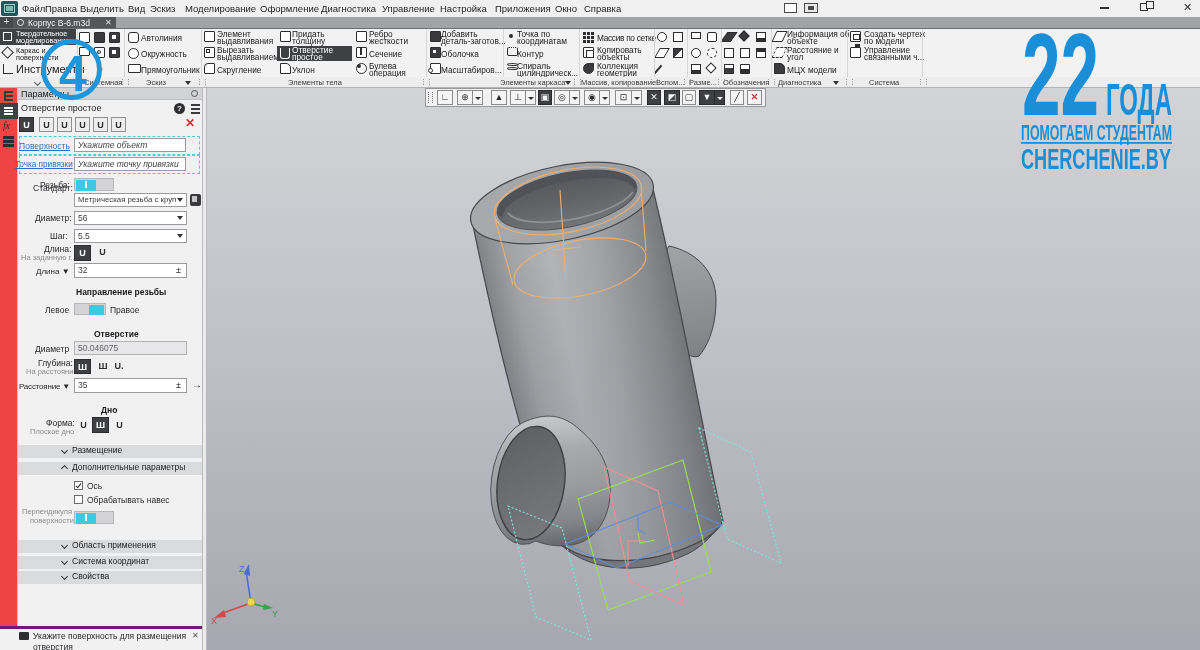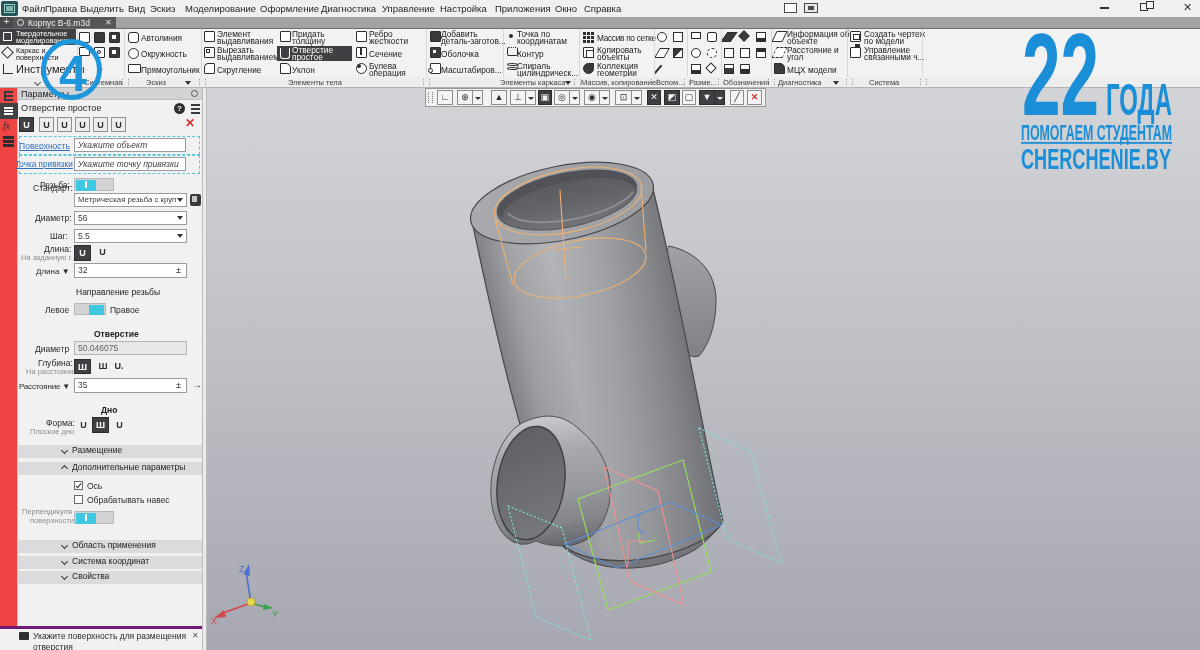--- a/index.html
+++ b/index.html
@@ -355,21 +355,21 @@
 <div class="ab inp cmb nw" style="left:56px;top:123px;width:113px">56<span class="ar"></span></div>
 <div class="ab nw plab" style="left:32px;top:143px">Шаг:</div>
 <div class="ab inp cmb nw" style="left:56px;top:141px;width:113px">5.5<span class="ar"></span></div>
 <div class="ab nw plab" style="left:26px;top:156px">Длина:</div>
 <div class="ab nw plabg" style="left:3px;top:165px">На заданную г...</div>
 <div class="ab hico hicod" style="left:56px;top:157px;width:17px;height:16px;line-height:15px">U</div>
 <div class="ab hico" style="left:76px;top:157px;width:17px;height:16px;line-height:15px;border:none;background:none">U</div>
 <div class="ab nw" style="left:18px;top:179px;font-size:8px;color:#2a2a2c">Длина ▼</div>
 <div class="ab inp nw" style="left:56px;top:175px;width:113px;height:15px">32</div>
 <div class="ab nw" style="left:158px;top:177px;font-size:9px;color:#222">±</div>
-<div class="ab nw" style="left:58px;top:199px;color:#1a1a1c;font-size:8.5px;font-weight:normal">Направление резьбы</div>
+<div class="ab nw" style="left:58px;top:199px;color:#1a1a1c;font-size:8.5px;font-weight:bold">Направление резьбы</div>
 <div class="ab nw plab" style="left:27px;top:217px">Левое</div>
 <div class="ab tgl" style="left:56px;top:215px;width:32px;height:12px">
         <div class="tglc" style="right:1px;top:1px;width:15px;height:10px"></div>
       </div>
 <div class="ab nw plab" style="left:92px;top:217px">Правое</div>
 <div class="ab nw" style="left:76px;top:241px;color:#1a1a1c;font-size:8.5px;font-weight:bold">Отверстие</div>
 <div class="ab nw plab" style="left:17px;top:256px">Диаметр</div>
 <div class="ab inp nw" style="left:56px;top:253px;width:113px;background:#e7e7e9;border-color:#b4b4b6;color:#636366">50.046075</div>
 <div class="ab nw plab" style="left:20px;top:270px">Глубина:</div>
 <div class="ab nw plabg" style="left:8px;top:279px">На расстояние</div>

